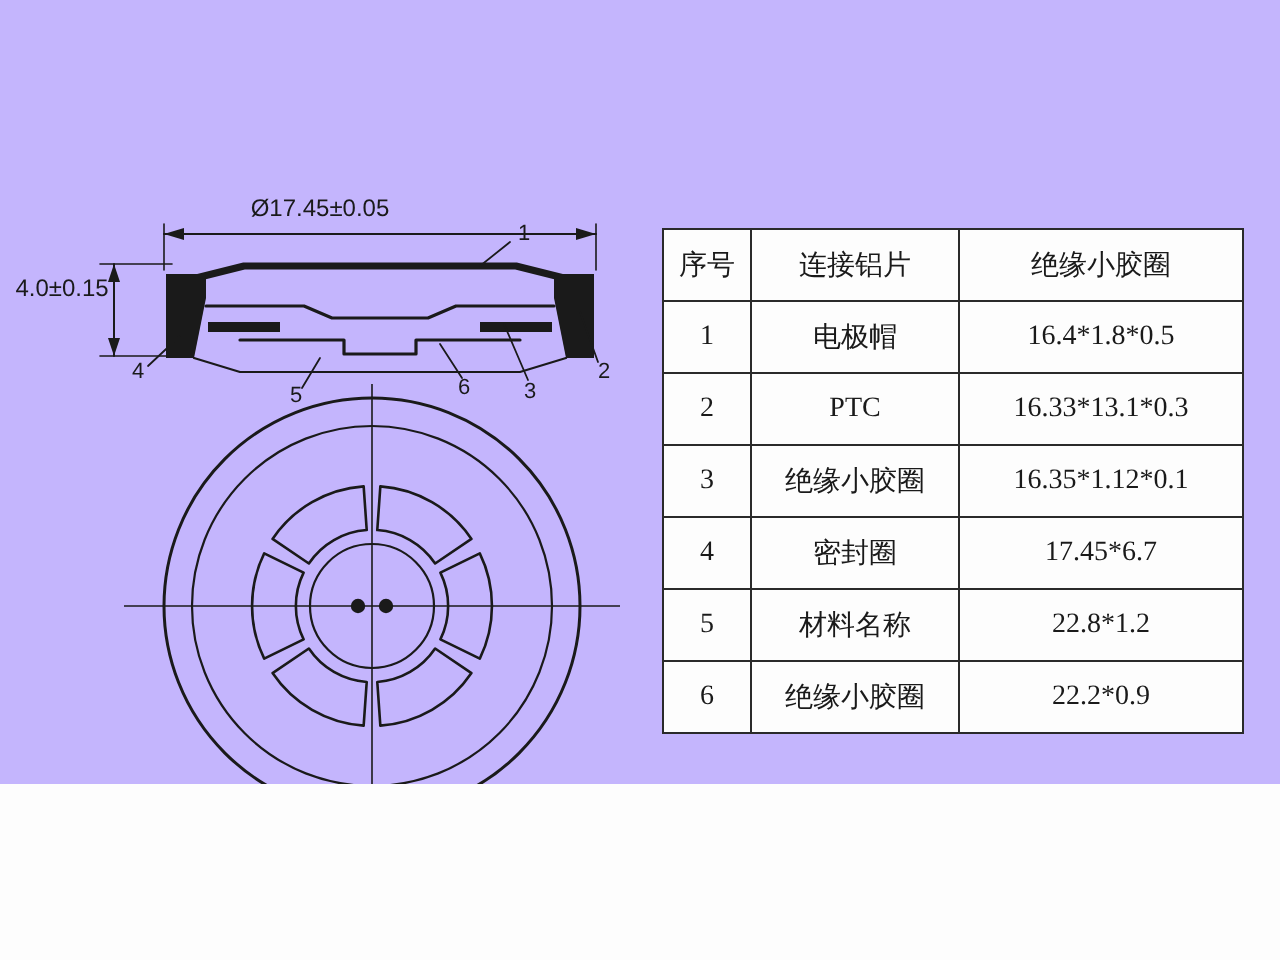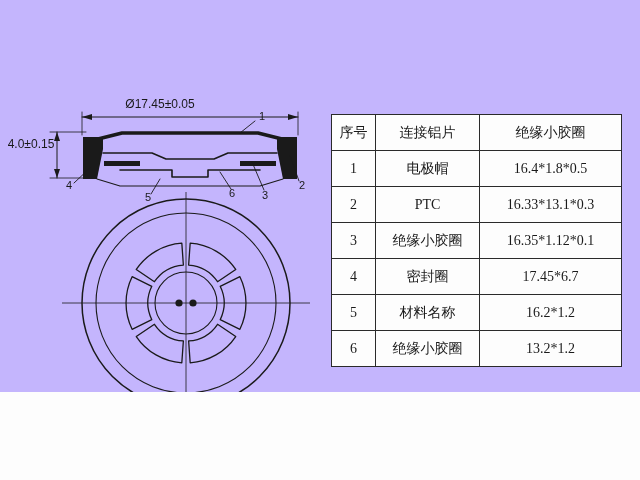--- a/index.html
+++ b/index.html
@@ -153,22 +153,22 @@
         <td>16.35*1.12*0.1</td>
       </tr>
       <tr>
         <td>4</td>
         <td>密封圈</td>
         <td>17.45*6.7</td>
       </tr>
       <tr>
         <td>5</td>
         <td>材料名称</td>
-        <td>16.2*1.2</td>
+        <td>22.8*1.2</td>
       </tr>
       <tr>
         <td>6</td>
         <td>绝缘小胶圈</td>
-        <td>13.2*1.2</td>
+        <td>22.2*0.9</td>
       </tr>
     </tbody>
   </table>
 </div>
 
 </body></html>

